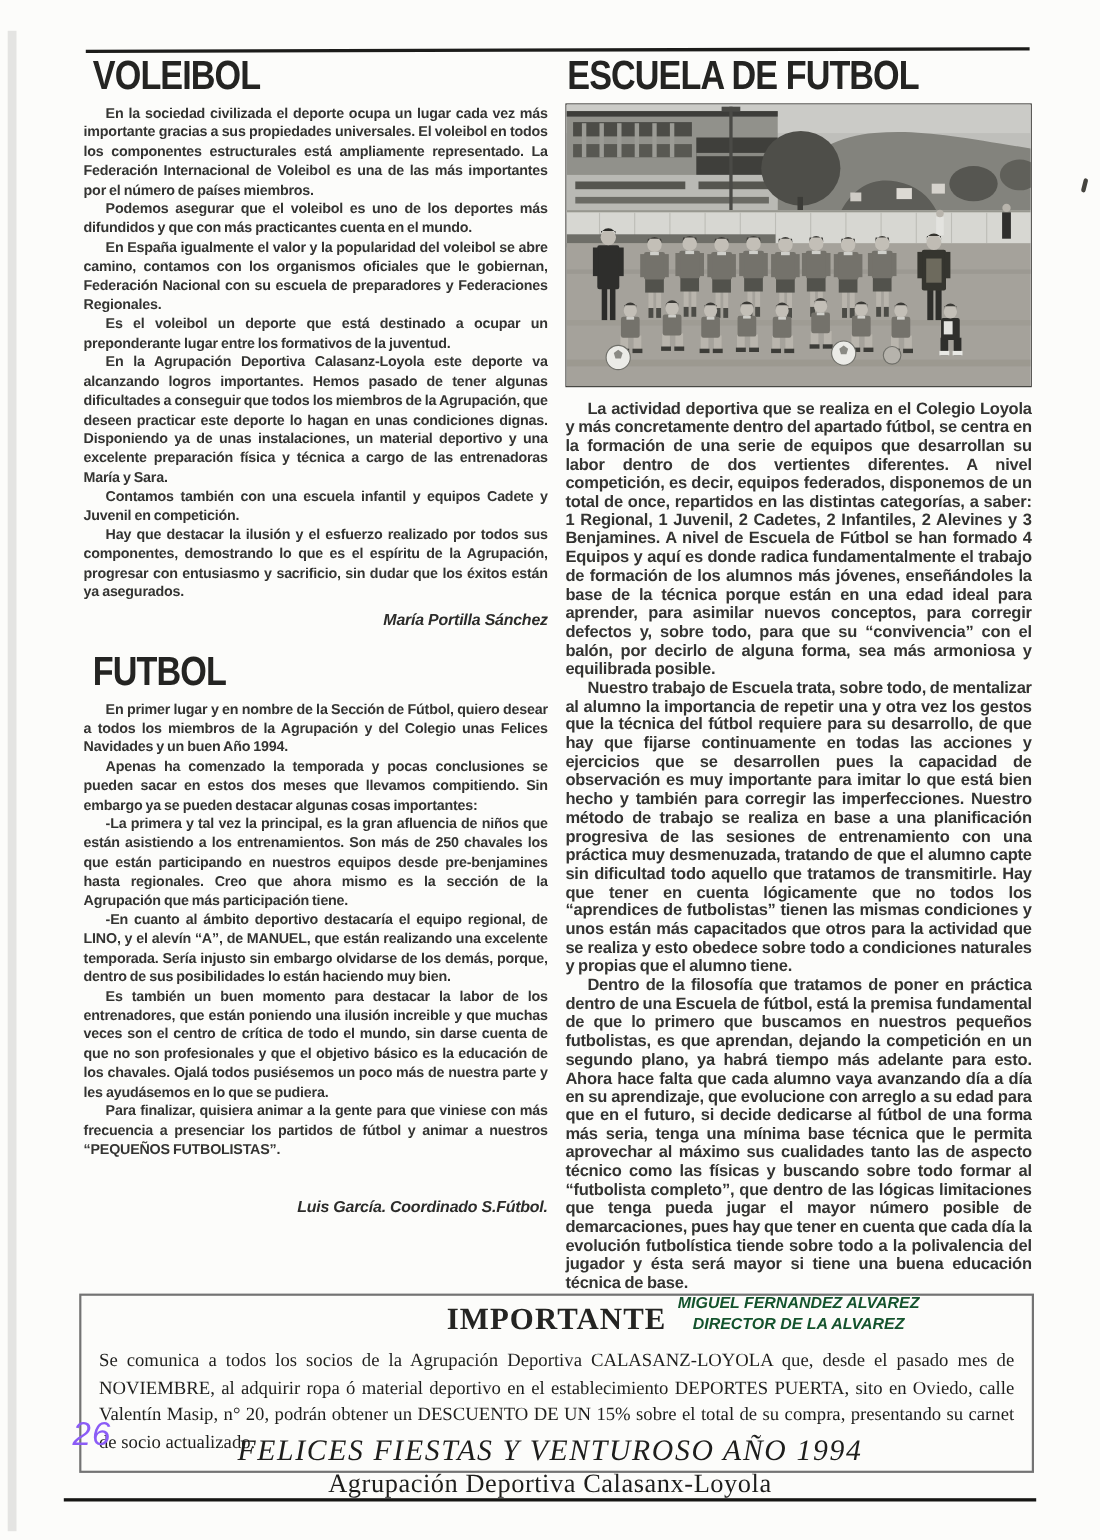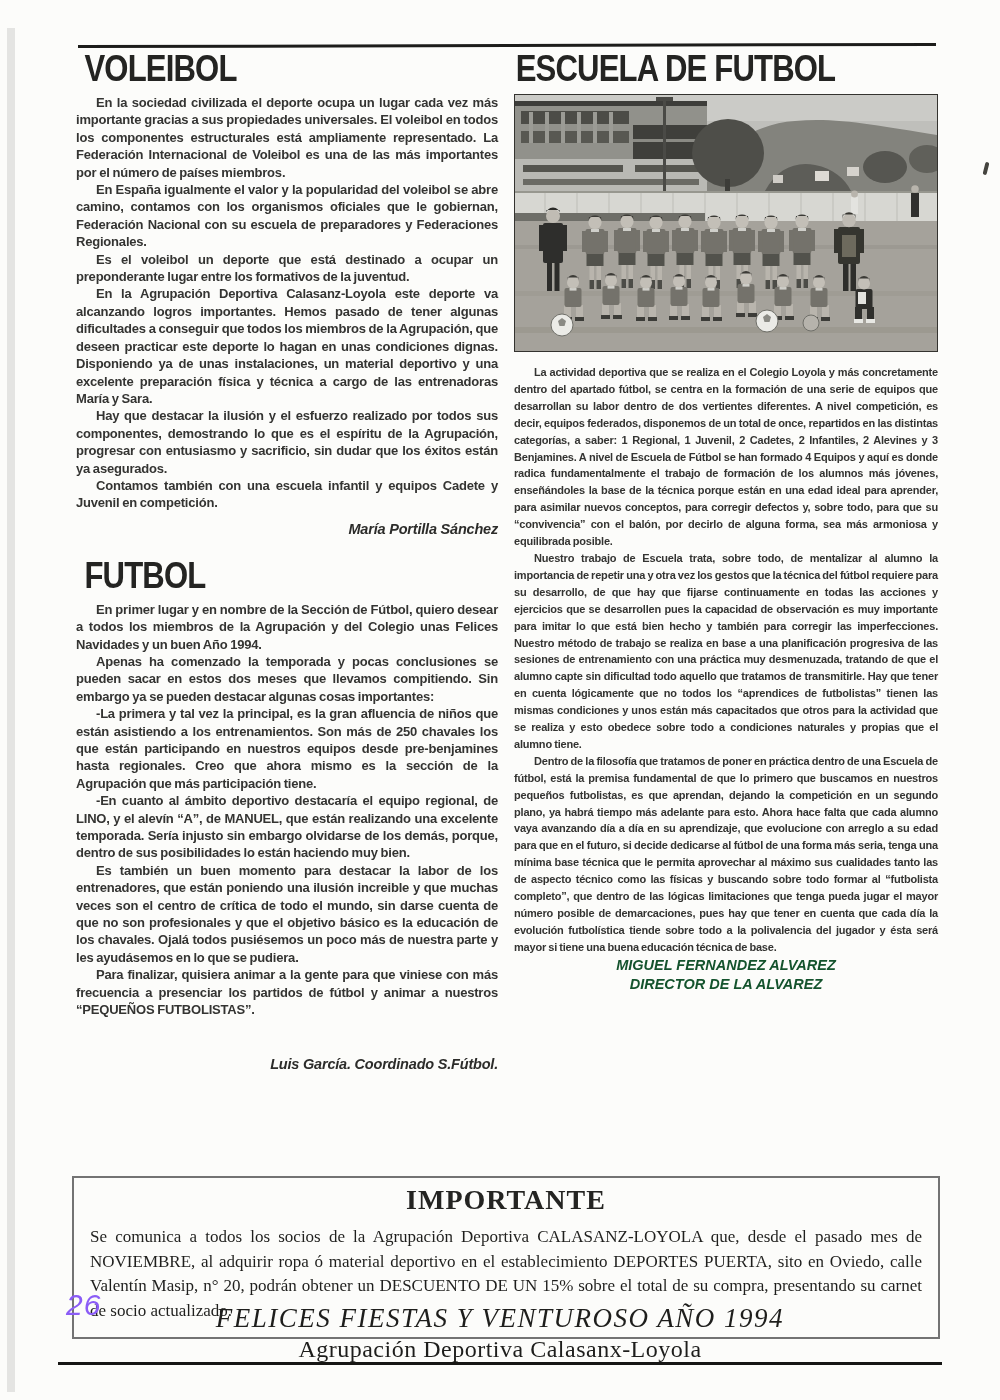--- a/index.html
+++ b/index.html
@@ -25,21 +25,21 @@
     letter-spacing:-1px; white-space:nowrap;
     transform:scaleX(.84); transform-origin:0 60%;
   }
   .headline.second { margin-top:20px; }
 
   .body-text p {
     margin:0; text-indent:20px; text-align:justify;
     font-size:13px; line-height:17.4px; font-weight:bold;
     letter-spacing:-0.2px; word-spacing:-0.6px; color:#343432;
   }
-  .col-right .body-text p { font-size:11px; line-height:16.9px; }
+  .col-right .body-text p { font-size:15px; line-height:16.9px; }
 
   .sig {
     margin-top:9px; text-align:right;
     font-weight:bold; font-style:italic; font-size:14.5px; color:#2c2c2a;
     letter-spacing:-0.2px;
   }
   .sig-block { text-align:center; font-weight:bold; font-style:italic; font-size:14.5px; line-height:19px; color:#14532d; }
 
   .photo-frame { border:1px solid #34332f; margin:2px 0 12px 0; background:#fff; line-height:0; }
 
@@ -62,25 +62,26 @@
 
 <div class="edge-band"></div>
 <div class="stray-mark"></div>
 <div class="rule-top"></div>
 
 <div class="col col-left">
   <section>
     <h1 class="headline">VOLEIBOL</h1>
     <div class="body-text">
       <p>En la sociedad civilizada el deporte ocupa un lugar cada vez más importante gracias a sus propiedades universales. El voleibol en todos los componentes estructurales está ampliamente representado. La Federación Internacional de Voleibol es una de las más importantes por el número de países miembros.</p>
+      <p>Podemos asegurar que el voleibol es uno de los deportes más difundidos y que con más practicantes cuenta en el mundo.</p>
       <p>En España igualmente el valor y la popularidad del voleibol se abre camino, contamos con los organismos oficiales que le gobiernan, Federación Nacional con su escuela de preparadores y Federaciones Regionales.</p>
       <p>Es el voleibol un deporte que está destinado a ocupar un preponderante lugar entre los formativos de la juventud.</p>
       <p>En la Agrupación Deportiva Calasanz-Loyola este deporte va alcanzando logros importantes. Hemos pasado de tener algunas dificultades a conseguir que todos los miembros de la Agrupación, que deseen practicar este deporte lo hagan en unas condiciones dignas. Disponiendo ya de unas instalaciones, un material deportivo y una excelente preparación física y técnica a cargo de las entrenadoras María y Sara.</p>
+      <p>Contamos también con una escuela infantil y equipos Cadete y Juvenil en competición.</p>
       <p>Hay que destacar la ilusión y el esfuerzo realizado por todos sus componentes, demostrando lo que es el espíritu de la Agrupación, progresar con entusiasmo y sacrificio, sin dudar que los éxitos están ya asegurados.</p>
-      <p>Contamos también con una escuela infantil y equipos Cadete y Juvenil en competición.</p>
     </div>
     <div class="sig">María Portilla Sánchez</div>
   </section>
 
   <section>
     <h1 class="headline second">FUTBOL</h1>
     <div class="body-text">
       <p>En primer lugar y en nombre de la Sección de Fútbol, quiero desear a todos los miembros de la Agrupación y del Colegio unas Felices Navidades y un buen Año 1994.</p>
       <p>Apenas ha comenzado la temporada y pocas conclusiones se pueden sacar en estos dos meses que llevamos compitiendo. Sin embargo ya se pueden destacar algunas cosas importantes:</p>
       <p>-La primera y tal vez la principal, es la gran afluencia de niños que están asistiendo a los entrenamientos. Son más de 250 chavales los que están participando en nuestros equipos desde pre-benjamines hasta regionales. Creo que ahora mismo es la sección de la Agrupación que más participación tiene.</p>

